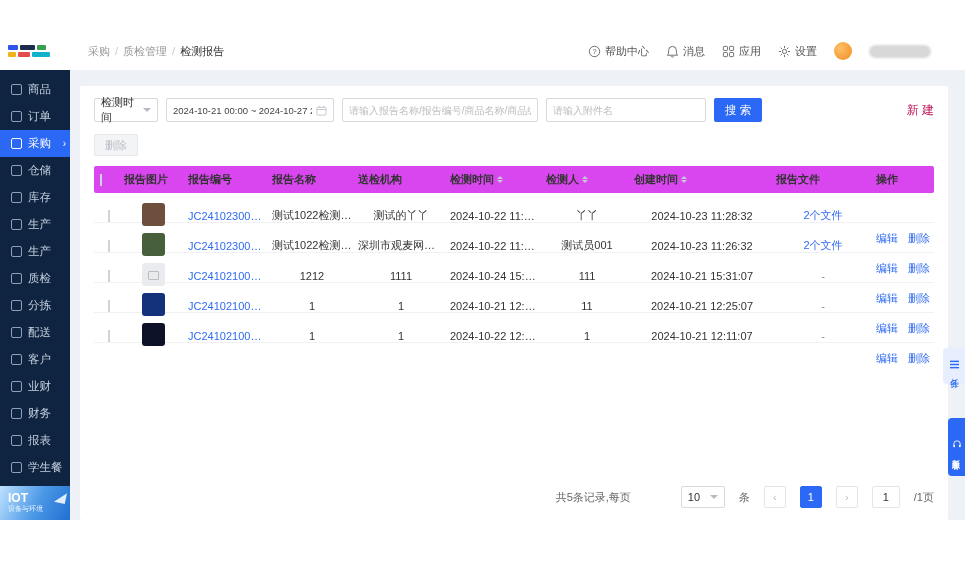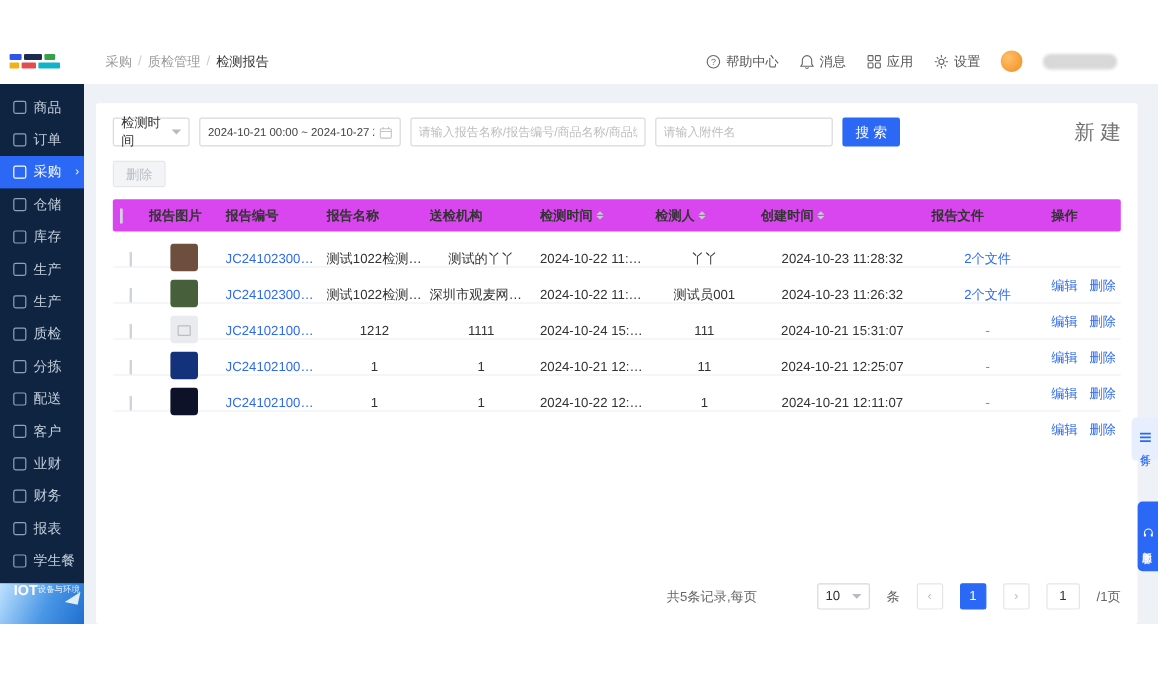--- a/index.html
+++ b/index.html
@@ -19,42 +19,42 @@
   .user-blur { width:62px; height:13px; background:#d8d8d8; border-radius:7px; filter:blur(1.2px); }
 
   
   .sidebar { position:absolute; left:0; top:70px; width:70px; height:450px; background:#0f2440; display:flex; flex-direction:column; z-index:4; }
   .menu { flex:1; padding-top:6px; }
   .mi { height:27px; display:flex; align-items:center; gap:6px; padding-left:11px; color:#c3cfdc; font-size:11.5px; position:relative; cursor:pointer; }
   .mi .mi-ico { width:11px; height:11px; border:1px solid #8fa3b8; border-radius:2px; flex:none; }
   .mi.active { background:#2a68f5; color:#fff; }
   .mi.active .mi-ico { border-color:#fff; }
   .mi.active .mi-arrow { position:absolute; right:4px; color:#fff; font-size:10px; }
-  .iot { height:34px; background:linear-gradient(115deg,#bfe2ff 0%,#4a97e6 55%,#1f6fd0 100%); position:relative; display:flex; flex-direction:row; justify-content:center; padding-left:8px; overflow:hidden; }
+  .iot { height:34px; background:linear-gradient(115deg,#bfe2ff 0%,#4a97e6 55%,#1f6fd0 100%); position:relative; display:flex; flex-direction:column; justify-content:center; padding-left:8px; overflow:hidden; }
   .iot .iot-title { font-size:12px; font-weight:bold; color:#fff; line-height:12px; }
   .iot .iot-sub { font-size:7px; color:#eaf4ff; }
   .iot::after { content:""; position:absolute; right:4px; top:6px; width:0; height:0; border-left:11px solid transparent; border-bottom:11px solid rgba(255,255,255,.85); transform:rotate(12deg); }
 
   
   .main { position:absolute; left:70px; top:70px; width:895px; height:450px; background:#eef1f5; }
   .card { position:absolute; left:10px; top:16px; width:868px; height:434px; background:#fff; border-radius:2px; }
 
   .filters { display:flex; align-items:center; gap:8px; padding:12px 14px 0 14px; }
   .selectbox { height:24px; border:1px solid #d9d9d9; border-radius:2px; display:flex; align-items:center; justify-content:space-between; padding:0 6px; font-size:11px; color:#333; background:#fff; cursor:pointer; }
   .sel-time { width:64px; }
   .caret { width:0; height:0; border-left:4px solid transparent; border-right:4px solid transparent; border-top:4px solid #b6bac2; margin-left:4px; flex:none; }
   .inputbox { height:24px; border:1px solid #d9d9d9; border-radius:2px; padding:0 6px; font-size:10px; color:#333; font-family:"Liberation Sans",sans-serif; }
   .inputbox::placeholder { color:#bdbdbd; }
   .date-input { width:168px; display:flex; align-items:center; gap:4px; }
   .date-input input { border:none; outline:none; flex:1; font-size:9.5px; color:#444; padding:0; font-family:"Liberation Sans",sans-serif; }
   .inp-keyword { width:196px; }
-  .inp-attach { width:148px; }
+  .inp-attach { width:160px; }
   .btn-primary { height:24px; padding:0 11px; background:#2a68f5; color:#fff; border:none; border-radius:2px; font-size:11.5px; cursor:pointer; font-family:"Liberation Sans",sans-serif; }
   .spacer { flex:1; }
-  .btn-create { background:none; border:none; color:#737373; font-size:17px; cursor:pointer; font-family:"Liberation Sans",sans-serif; }
+  .btn-create { background:none; border:none; color:#be185d; font-size:12px; cursor:pointer; font-family:"Liberation Sans",sans-serif; }
 
   .toolbar { padding:12px 14px 10px 14px; }
   .btn-disabled { height:22px; padding:0 10px; background:#f3f4f6; color:#b9bdc5; border:1px solid #e5e7eb; border-radius:2px; font-size:11px; font-family:"Liberation Sans",sans-serif; }
 
   
   .table { margin:0 14px; }
   .grid-cols { display:grid; grid-template-columns:30px 64px 84px 86px 92px 96px 88px 142px 100px 1fr; align-items:center; }
   .thead { background:#d946ef; height:27px; font-weight:bold; font-size:11px; color:#333; border-radius:2px; }
   .cell { padding-right:6px; overflow:hidden; white-space:nowrap; text-overflow:ellipsis; font-size:11px; }
   .hcell { display:flex; align-items:center; gap:3px; }

